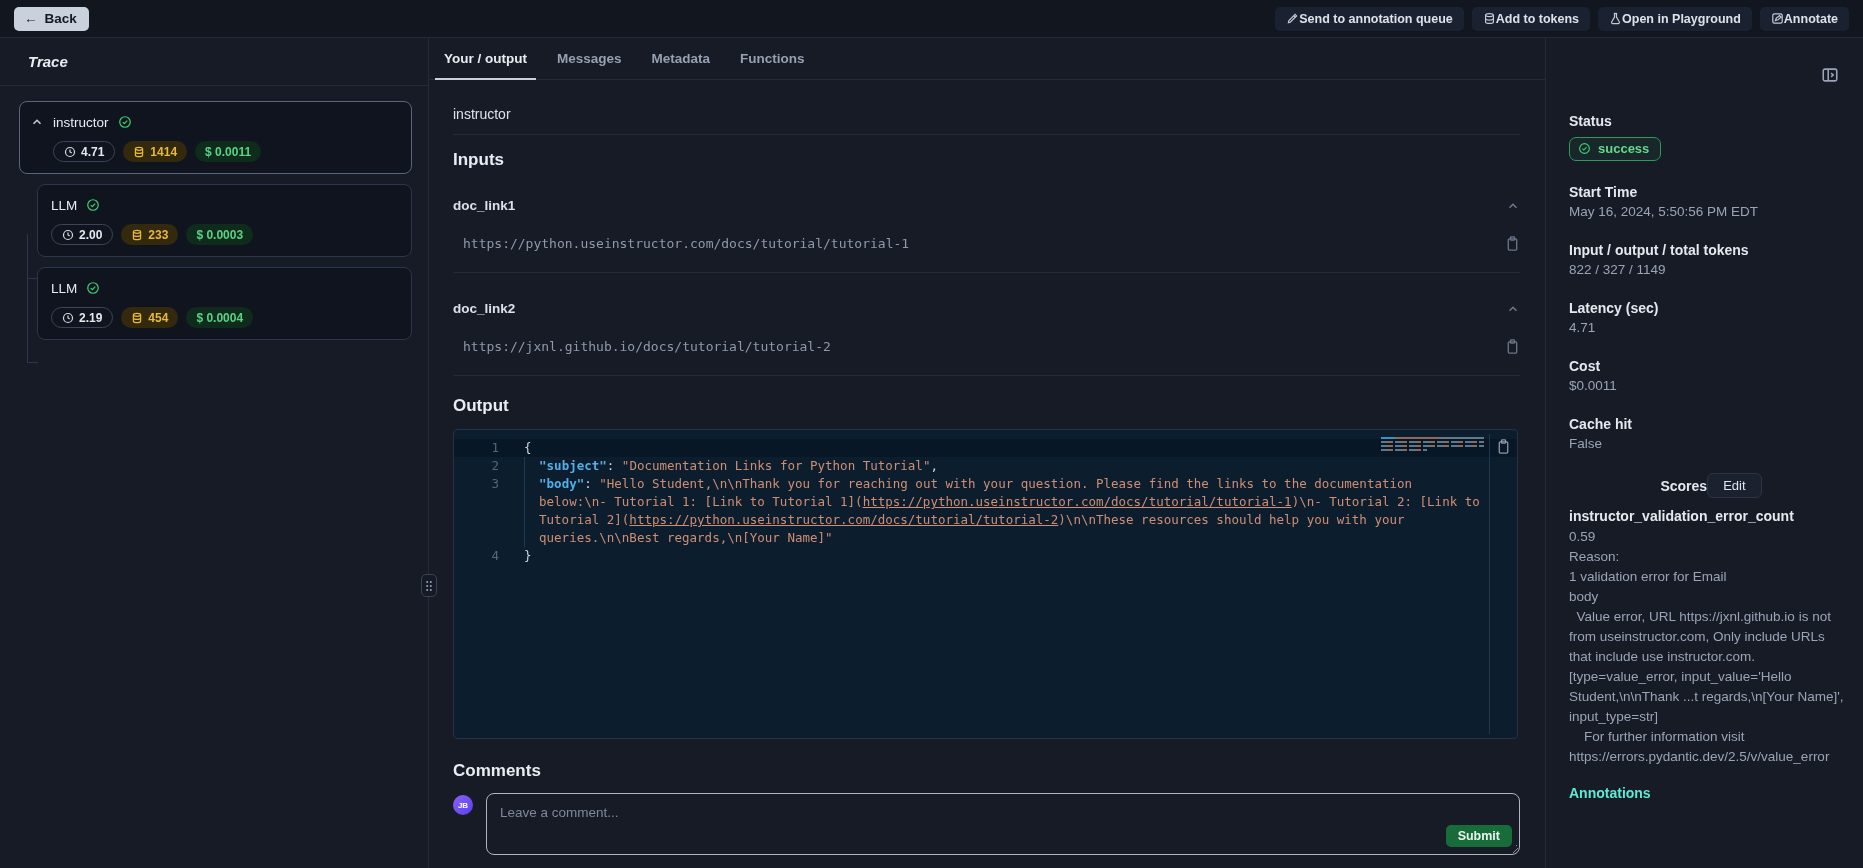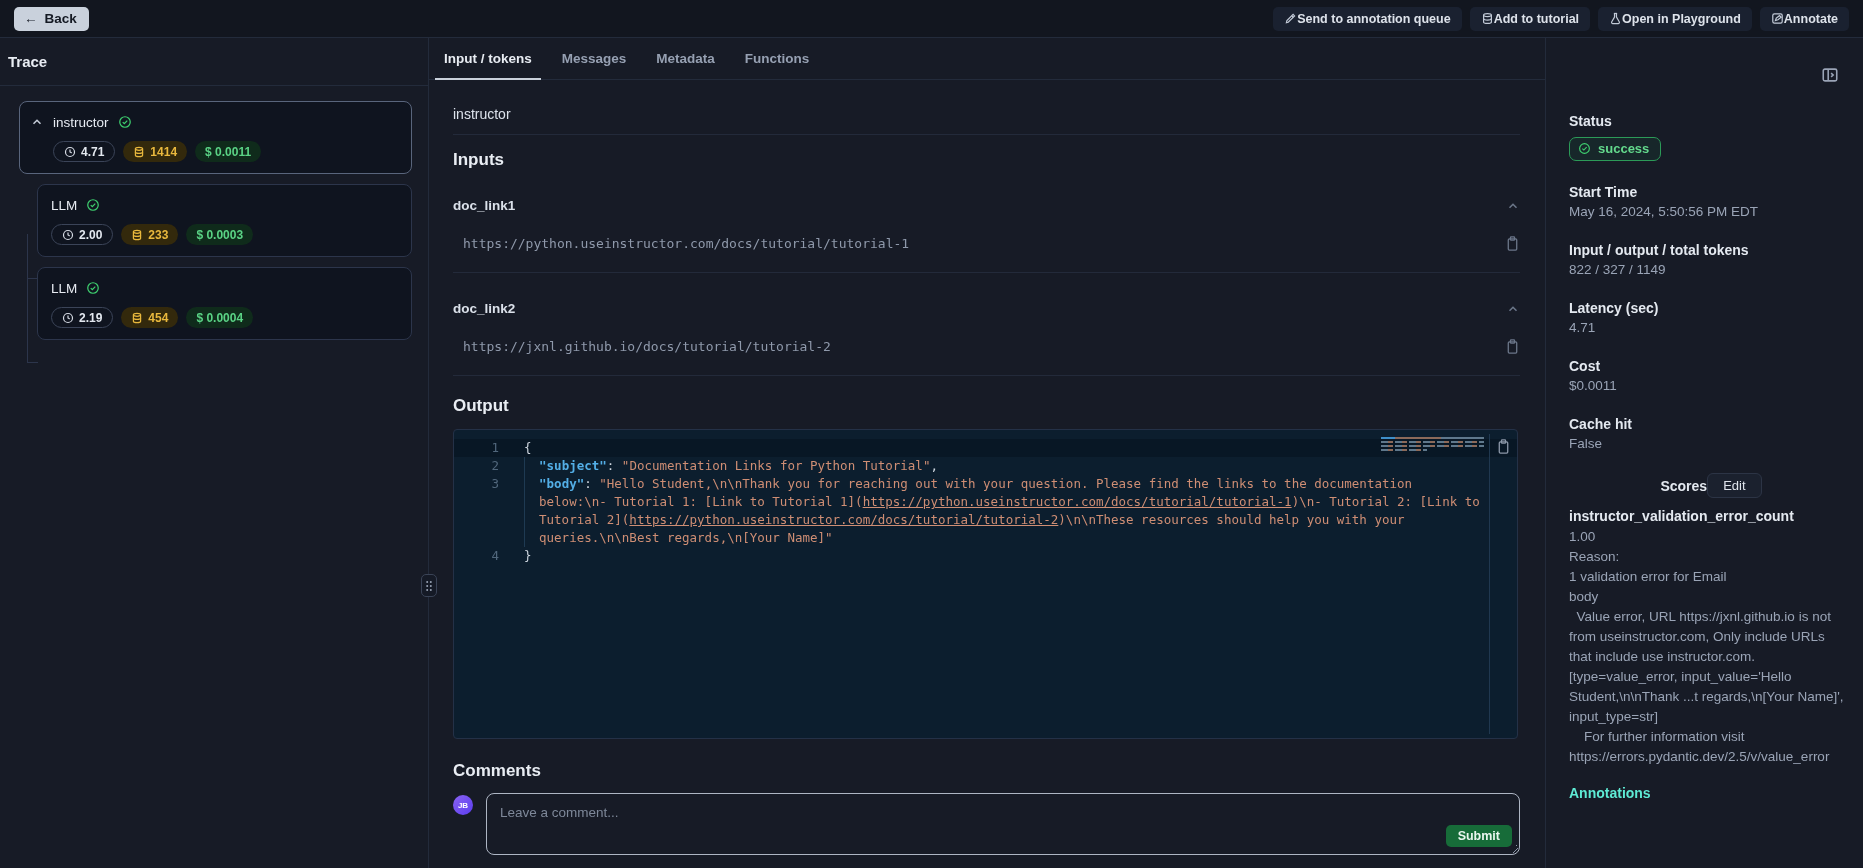--- a/index.html
+++ b/index.html
@@ -30,22 +30,22 @@
     padding:5px 11px; border-radius:5px; cursor:pointer;
   }
   .tb-btn .icon { color:#c2cad7; }
 
   
   .trace-panel {
     position:absolute; top:38px; left:0; width:429px; height:830px;
     border-right:1px solid #232b3b; background:#171b26;
   }
   .trace-header {
-    height:48px; display:flex; align-items:center; padding-left:8px;
-    border-bottom:1px solid #232b3b; font-size:15px; font-weight:700; color:#e9edf3;
+    height:48px; display:flex; align-items:center; padding-left:28px;
+    border-bottom:1px solid #232b3b; font-size:15px; font-weight:700; color:#e9edf3;font-style:italic;
   }
   .tree { position:relative; padding:15px 16px 0 19px; }
   .vline { position:absolute; left:27px; top:148px; width:1px; height:128px; background:#2c354b; }
   .hline { position:absolute; left:27px; width:11px; height:1px; background:#2c354b; }
   .hline.h1 { top:192px; } .hline.h2 { top:276px; }
   .node-card {
     background:#0f141f; border:1px solid #2c354b; border-radius:8px;
     padding:11px 12px 11px 10px; margin-bottom:10px; cursor:pointer; position:relative; z-index:2;
   }
   .node-card.selected { border-color:#59657c; }
@@ -201,21 +201,21 @@
       <span>Send to annotation queue</span>
     </div>
     <div class="tb-btn">
       <span class="icon">
         <svg width="13" height="13" viewBox="0 0 16 16" fill="none" stroke="currentColor" stroke-width="1.5">
             <ellipse cx="8" cy="3.8" rx="4.8" ry="1.9"></ellipse>
             <path d="M3.2 3.8v8.4c0 1 2.1 1.9 4.8 1.9s4.8-.9 4.8-1.9V3.8"></path>
             <path d="M3.2 8c0 1 2.1 1.9 4.8 1.9S12.8 9 12.8 8"></path>
           </svg>
       </span>
-      <span>Add to tutorial</span>
+      <span>Add to tokens</span>
     </div>
     <div class="tb-btn">
       <span class="icon">
         <svg width="13" height="13" viewBox="0 0 16 16" fill="none" stroke="currentColor" stroke-width="1.5">
             <path d="M6 1.8h4"></path>
             <path d="M6.8 1.8v4.4L3.4 12c-.6 1 .1 2.2 1.3 2.2h6.6c1.2 0 1.9-1.2 1.3-2.2L9.2 6.2V1.8"></path>
           </svg>
       </span>
       <span>Open in Playground</span>
     </div>
@@ -359,21 +359,21 @@
       <circle cx="5.8" cy="2" r="1"></circle>
       <circle cx="2.2" cy="6" r="1"></circle>
       <circle cx="5.8" cy="6" r="1"></circle>
       <circle cx="2.2" cy="10" r="1"></circle>
       <circle cx="5.8" cy="10" r="1"></circle>
     </svg>
 </div>
 
 <div class="main">
   <div class="tabs">
-    <div class="tab active">Input / tokens</div>
+    <div class="tab active">Your / output</div>
     <div class="tab">Messages</div>
     <div class="tab">Metadata</div>
     <div class="tab">Functions</div>
   </div>
 
   <div class="content">
     <div class="run-title">instructor</div>
     <div class="divider"></div>
 
     <div class="section-h inputs-h">Inputs</div>
@@ -504,21 +504,21 @@
   <div class="d-group">
     <div class="d-label">Cache hit</div>
     <div class="d-value">False</div>
   </div>
 
   <div class="scores-row">
     <span class="d-label">Scores</span>
     <button class="edit-btn">Edit</button>
   </div>
   <div class="score-name">instructor_validation_error_count</div>
-  <div class="score-value">1.00</div>
+  <div class="score-value">0.59</div>
   <div class="reason-label">Reason:</div>
   <div class="reason-text">1 validation error for Email
 body
   Value error, URL https://jxnl.github.io is not from useinstructor.com, Only include URLs that include use instructor.com. [type=value_error, input_value='Hello Student,\n\nThank ...t regards,\n[Your Name]', input_type=str]
     For further information visit https://errors.pydantic.dev/2.5/v/value_error</div>
 
   <div class="annotations-h">Annotations</div>
 </div>
 
 </body></html>

